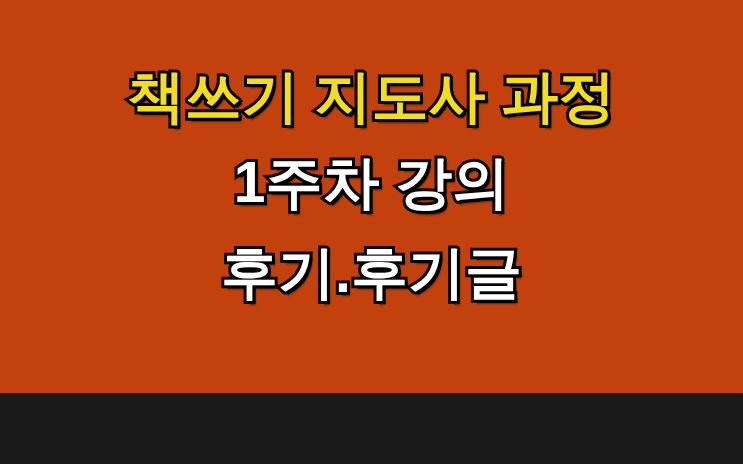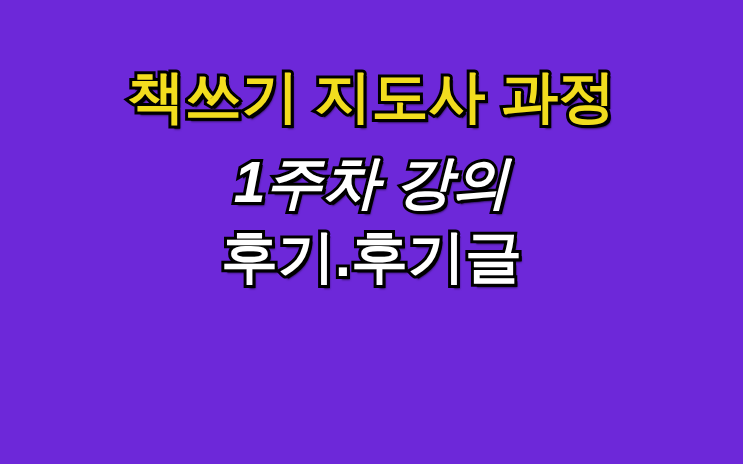--- a/index.html
+++ b/index.html
@@ -9,23 +9,23 @@
   }
 
   body {
     background: #1a1a1a;
     font-family: "Liberation Sans", "DejaVu Sans", sans-serif;
   }
 
   .card {
     position: relative;
     width: 743px;
-    height: 464px;
+    height: 393px;
     overflow: hidden;
-    background: #6d28d9;
+    background: #c2410c;
     display: flex;
     flex-direction: column;
     align-items: center;
     justify-content: flex-start;
     box-sizing: border-box;
   }
 
   
   .line {
     position: absolute;
@@ -53,25 +53,24 @@
   .line-1 {
     top: 68px;
     font-size: 57px;
     letter-spacing: 0px;
   }
 
   .line-2 {
     top: 154px;
     font-size: 57px;
     letter-spacing: 0px;
-    font-style: italic;
   }
 
   .line-3 {
-    top: 228px;
+    top: 244px;
     font-size: 57px;
     letter-spacing: 0px;
   }
 
   .line-4 {
     top: 322px;
     font-size: 60px;
     letter-spacing: 0px;
   }
 </style>

